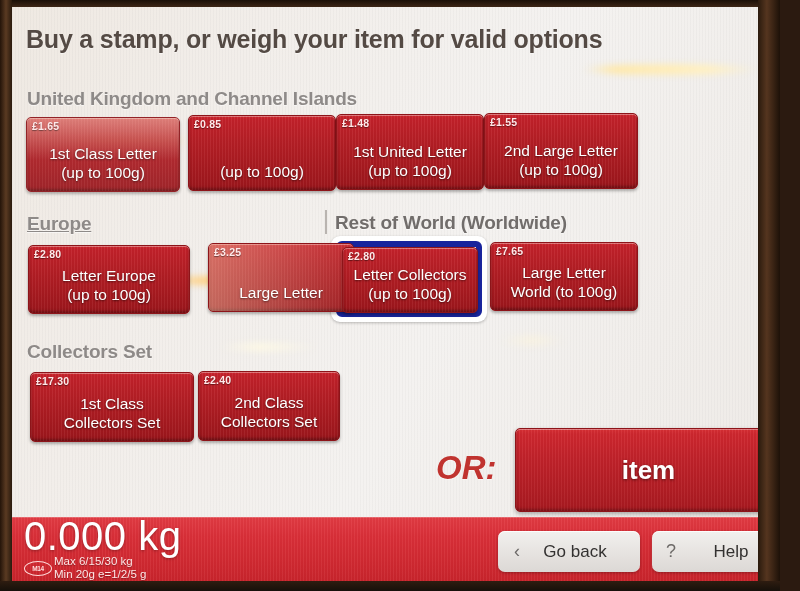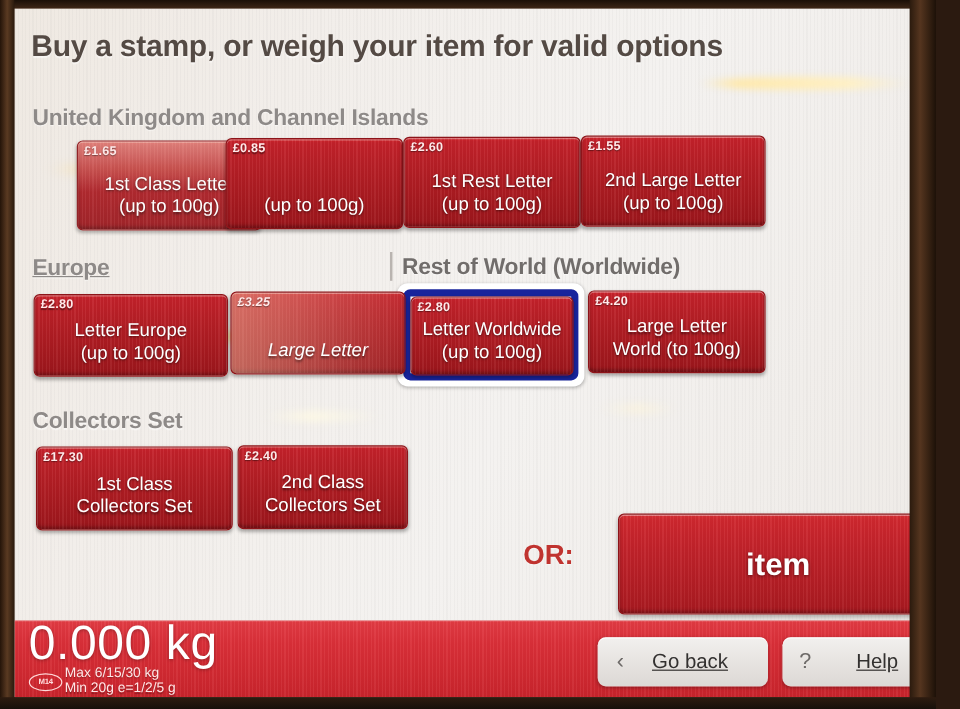--- a/index.html
+++ b/index.html
@@ -131,22 +131,23 @@
     box-shadow: 0 1px 3px rgba(0,0,0,.25);
   }
   #selection-highlight-inner {
     position:absolute; inset:5px;
     border:6px solid #18249c; border-radius:6px;
   }
 
   
   #or-label {
     position:absolute; left:424px; top:442px; z-index:12;
-    font-size:23px; font-weight:bold; color:#c0332f;
+    font-size:33px; font-weight:bold; color:#c0332f;
     text-shadow: 0 1px 1px rgba(255,255,255,.5);
+    font-style: italic;
   }
   #btn-post-weighed {
     position:absolute; left:503px; top:421px; width:265px; height:82px; z-index:12;
     border-radius:5px; border:1px solid #8d1419;
     background: linear-gradient(180deg, #d93036 0%, #cf272e 6%, #c2222a 35%, #b31d24 75%, #a81920 100%);
     box-shadow: inset 0 1px 0 rgba(255,255,255,.4),
                 inset 0 -2px 3px rgba(0,0,0,.26),
                 0 2px 4px rgba(0,0,0,.30);
     overflow:hidden;
   }
@@ -201,54 +202,53 @@
   }
   #btn-go-back { left:486px; width:142px; }
   #btn-help    { left:640px; width:140px; }
   .nav-icon {
     width:38px; text-align:center; color:#6d6a68; font-size:18px;
     font-family:"Liberation Sans", sans-serif;
   }
   .nav-label {
     flex:1; text-align:center; color:#333130; font-size:17px;
     padding-right:26px;
-    text-decoration:underline;
   }
   #btn-help .nav-label { padding-right:20px; }
 </style>
 </head>
 <body>
 
 <div id="screen-frame">
 
   <div id="screen">
 
     <div id="page-title">Buy a stamp, or weigh your item for valid options</div>
 
     <div class="section-heading" id="heading-uk">United Kingdom and Channel Islands</div>
 
-    <div class="stamp-btn" id="btn-1st-class-letter" style="left:14px;top:110px;width:152px;height:73px;margin-left:38px;">
+    <div class="stamp-btn" id="btn-1st-class-letter" style="left:14px;top:110px;width:152px;height:73px;">
       <span class="price">£1.65</span>
       <span class="btn-label">
         <span>1st Class Letter</span>
         <span class="l2">(up to 100g)</span>
       </span>
     </div>
 
     <div class="stamp-btn" id="btn-2nd-class-letter" style="left:176px;top:108px;width:146px;height:74px;">
       <span class="price">£0.85</span>
       <span class="btn-label">
         <span class="l2">(up to 100g)</span>
       </span>
     </div>
 
     <div class="stamp-btn" id="btn-1st-large-letter" style="left:324px;top:107px;width:146px;height:74px;">
-      <span class="price">£2.60</span>
-      <span class="btn-label">
-        <span>1st Rest Letter</span>
+      <span class="price">£1.48</span>
+      <span class="btn-label">
+        <span>1st United Letter</span>
         <span class="l2">(up to 100g)</span>
       </span>
     </div>
 
     <div class="stamp-btn" id="btn-2nd-large-letter" style="left:472px;top:106px;width:152px;height:74px;">
       <span class="price">£1.55</span>
       <span class="btn-label">
         <span>2nd Large Letter</span>
         <span class="l2">(up to 100g)</span>
       </span>
@@ -259,41 +259,41 @@
     <div class="section-heading" id="heading-row">Rest of World (Worldwide)</div>
 
     <div class="stamp-btn" id="btn-letter-europe" style="left:16px;top:238px;width:160px;height:67px;">
       <span class="price">£2.80</span>
       <span class="btn-label">
         <span>Letter Europe</span>
         <span class="l2">(up to 100g)</span>
       </span>
     </div>
 
-    <div class="stamp-btn" id="btn-large-letter-europe" style="left:180px;top:236px;width:144px;height:67px;font-style:italic;">
+    <div class="stamp-btn" id="btn-large-letter-europe" style="left:196px;top:236px;width:144px;height:67px;">
       <span class="price">£3.25</span>
       <span class="btn-label">
         <span>Large Letter</span>
       </span>
     </div>
 
     <div id="selection-highlight">
       <div id="selection-highlight-inner"></div>
     </div>
 
     <div class="stamp-btn" id="btn-letter-worldwide" style="left:330px;top:240px;width:134px;height:64px;">
       <span class="price">£2.80</span>
       <span class="btn-label">
-        <span>Letter Worldwide</span>
+        <span>Letter Collectors</span>
         <span class="l2">(up to 100g)</span>
       </span>
     </div>
 
     <div class="stamp-btn" id="btn-large-letter-world" style="left:478px;top:235px;width:146px;height:67px;">
-      <span class="price">£4.20</span>
+      <span class="price">£7.65</span>
       <span class="btn-label">
         <span>Large Letter</span>
         <span class="l2">World (to 100g)</span>
       </span>
     </div>
 
     <div class="section-heading" id="heading-coll">Collectors Set</div>
 
     <div class="stamp-btn" id="btn-1st-class-collectors" style="left:18px;top:365px;width:162px;height:68px;">
       <span class="price">£17.30</span>

